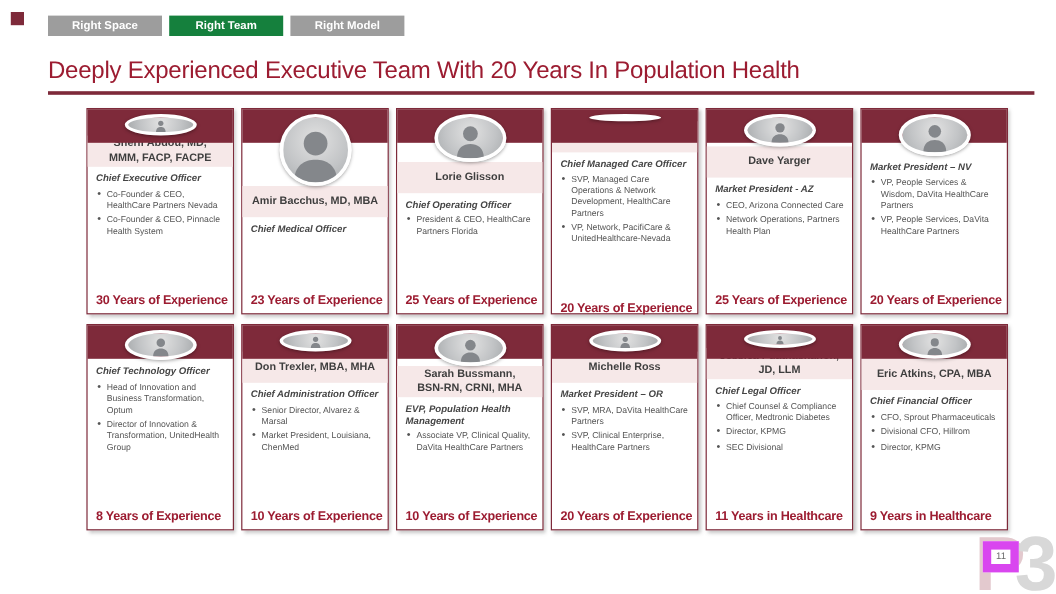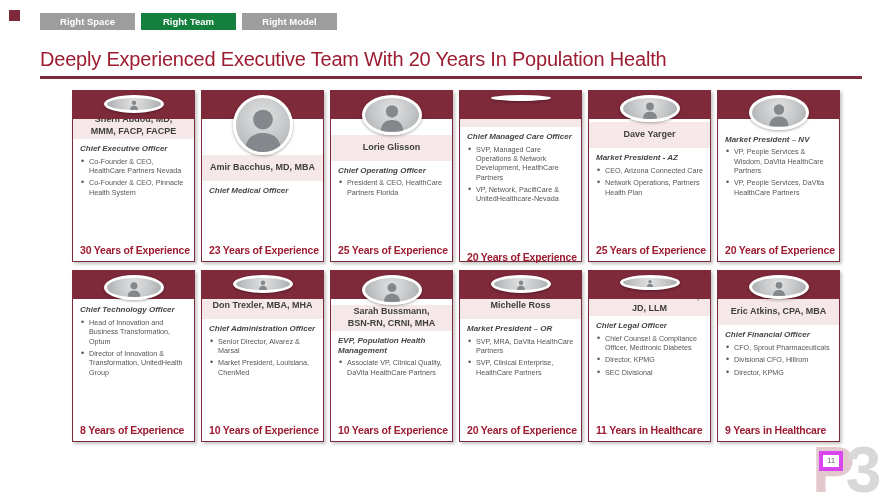--- a/index.html
+++ b/index.html
@@ -92,21 +92,21 @@
 
   
   .logo {
     position:absolute; left:812px; top:438px;
     font-size:64px; font-weight:bold; line-height:1; letter-spacing:-9px;
   }
   .logo .p { color:#E3C9CE; }
   .logo .three { color:#D8D8D8; }
   .page-num {
     position:absolute; left:819px; top:451px; z-index:2;
-    background:#fff; border:4px solid #d946ef;
+    background:#fff; border:7px solid #d946ef;
     font-size:8px; color:#6b6b6b; padding:2px 4px; line-height:1;
   }
 </style>
 </head>
 <body>
 
 <div class="slide">
 
   <div class="corner-square"></div>
 

